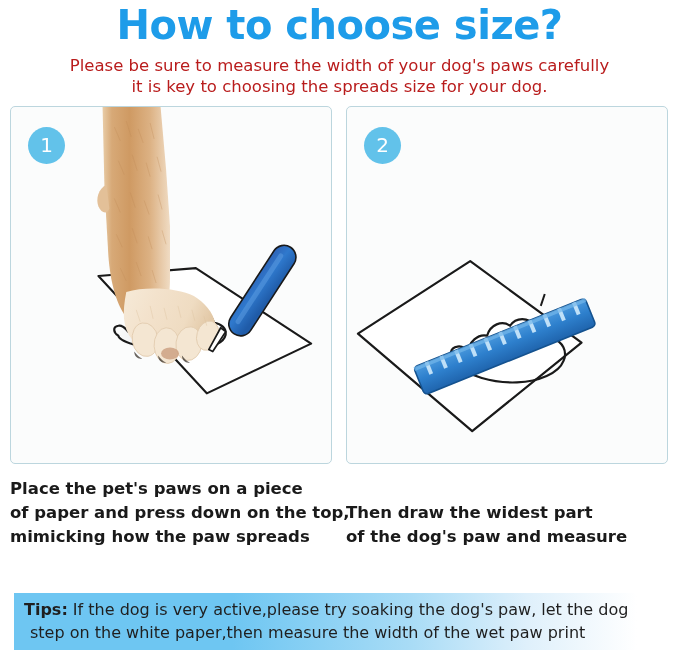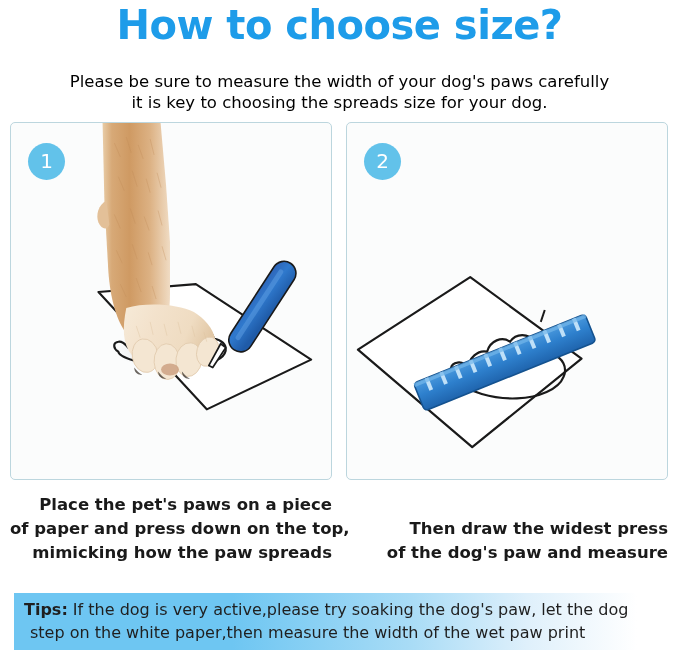--- a/index.html
+++ b/index.html
@@ -29,22 +29,22 @@
     color: #1e9ce9;
     letter-spacing: -0.5px;
     margin: 0;
     padding-top: 1px;
   }
   .subtitle {
     font-family: "DejaVu Sans", sans-serif;
     font-size: 16.5px;
     line-height: 21px;
     font-weight: 400;
-    color: #000000;
-    margin: 24px auto 0 auto;
+    color: #b91c1c;
+    margin: 8px auto 0 auto;
     width: 560px;
   }
   .subtitle div { white-space: nowrap; }
 
   
   .panels {
     display: flex;
     gap: 14px;
     padding: 9px 10px 0 10px;
     box-sizing: border-box;
@@ -83,21 +83,21 @@
 
   
   .captions {
     display: flex;
     gap: 14px;
     padding: 0 10px;
     box-sizing: border-box;
   }
   .caption {
     width: 322px;
-    text-align: right;
+    text-align: left;
     font-family: "DejaVu Sans", sans-serif;
     font-weight: 700;
     font-size: 16.5px;
     line-height: 24px;
     color: #1a1a1a;
   }
   .caption.one { padding-top: 13px; }
   .caption.two { padding-top: 37px; }
   .caption div { white-space: nowrap; }
 
@@ -290,21 +290,21 @@
   </div>
 </div>
 
 <div class="captions">
   <div class="caption one">
     <div>Place the pet's paws on a piece</div>
     <div>of paper and press down on the top,</div>
     <div>mimicking how the paw spreads</div>
   </div>
   <div class="caption two">
-    <div>Then draw the widest press</div>
+    <div>Then draw the widest part</div>
     <div>of the dog's paw and measure</div>
   </div>
 </div>
 
 <div class="tips-wrap">
   <div class="tips">
     <div class="line1"><span class="tips-label">Tips:</span><span> If the dog is very active,please try soaking the dog's paw,  let the dog</span></div>
     <div class="line2">step on the white paper,then measure the width of the wet paw print</div>
   </div>
 </div>

